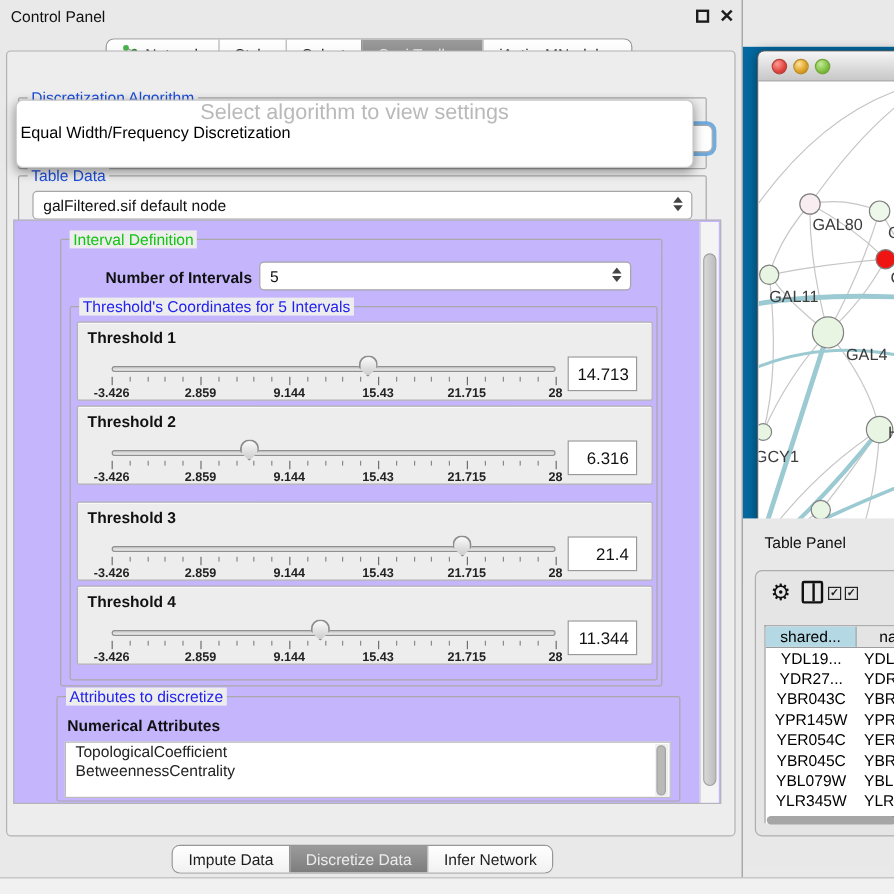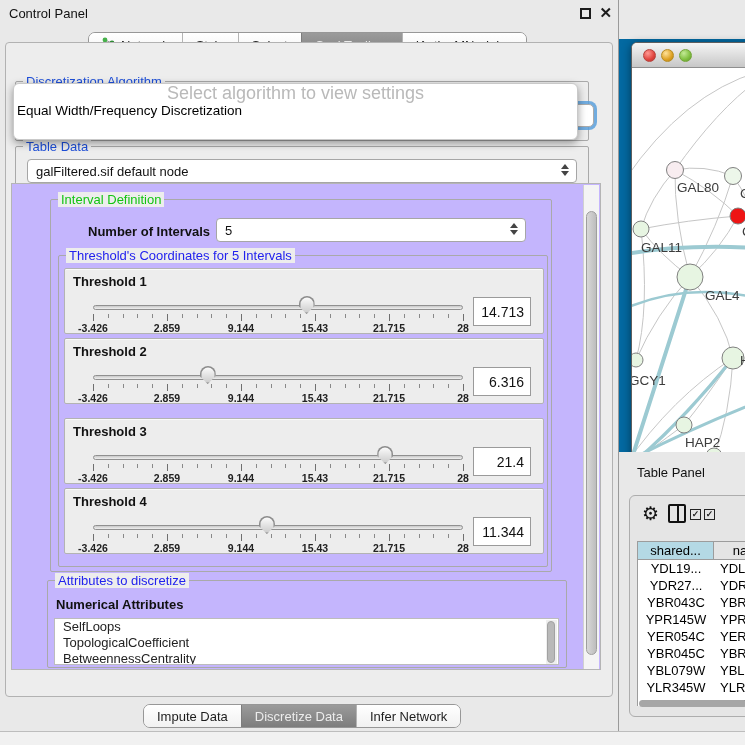--- a/index.html
+++ b/index.html
@@ -81,21 +81,21 @@
   #right-area{position:absolute;left:619px;top:0;width:126px;height:745px;overflow:hidden;}
   #net-desktop{position:absolute;left:0;top:0;width:126px;height:447px;background:#0369a1;margin-top:39px;}
   #mac-window{position:absolute;left:12px;top:3px;width:126px;height:417px;border:1px solid #5f5f5f;border-radius:6px 6px 2px 2px;box-shadow:0 2px 10px rgba(0,0,0,.45);background:#fff;overflow:hidden;}
   #mac-titlebar{position:absolute;left:0;top:0;width:100%;height:25px;background:linear-gradient(#f5f5f5,#c7c7c7);border-bottom:1px solid #8f8f8f;}
   .tl{position:absolute;top:6px;width:13px;height:13px;border-radius:50%;}
   #tl-close{left:11px;background:radial-gradient(circle at 35% 30%,#ff9a94,#e0443e 60%,#b03330);border:1px solid #b5423c;}
   #tl-min{left:29px;background:radial-gradient(circle at 35% 30%,#ffe29a,#dea123 60%,#ad7d1a);border:1px solid #b78c22;}
   #tl-zoom{left:47px;background:radial-gradient(circle at 35% 30%,#c3ea96,#7fbf3f 60%,#5f9430);border:1px solid #74a53a;}
   #net-canvas{position:absolute;left:0;top:25px;width:126px;height:392px;background:#fff;}
 
-  #table-panel-area{position:absolute;left:0;top:452px;width:126px;height:290px;background:#e8e8e8;}
+  #table-panel-area{position:absolute;left:0;top:432px;width:126px;height:290px;background:#e8e8e8;}
   #tp-title{position:absolute;left:18px;top:13px;font-size:13px;color:#111;}
   #tp-panel{position:absolute;left:10px;top:43px;width:130px;height:222px;background:#e5e5e5;border:1px solid #adadad;border-radius:6px;}
   #tp-gear{position:absolute;left:12px;top:6px;font-size:19px;color:#111;}
   #tp-colicon{position:absolute;left:38px;top:8px;width:18px;height:19px;border:2px solid #111;border-radius:2px;}
   #tp-colicon i{position:absolute;left:50%;top:0;width:2px;height:100%;background:#111;}
   .tp-check{position:absolute;top:13px;width:11px;height:11px;border:1.5px solid #222;font-size:9px;line-height:9px;text-align:center;color:#222;font-weight:bold;}
   #tp-check1{left:60px;}
   #tp-check2{left:74px;}
   #tp-table{position:absolute;left:7px;top:45px;width:125px;height:165px;background:#fff;border:1px solid #9c9c9c;border-bottom:none;overflow:hidden;}
   .tp-hrow{display:flex;height:18px;border-bottom:1px solid #9c9c9c;font-size:13px;}
@@ -354,21 +354,20 @@
               <div class="valbox">11.344</div>
             </div>
           </div>
       </div>
 
       <div id="attr-group" class="group">
         <span class="group-title blue">Attributes to discretize</span>
         <span id="attr-subtitle">Numerical Attributes</span>
         <div id="attr-list">
 
-        <div class="attr-item">SelfLoops</div>
             <div class="attr-item">TopologicalCoefficient</div>
             <div class="attr-item">BetweennessCentrality</div>
             <div id="attr-scroll">
               <div class="vthumb2"></div>
             </div>
           </div>
       </div>
 
       <div id="vscroll">
           <div class="vthumb"></div>

